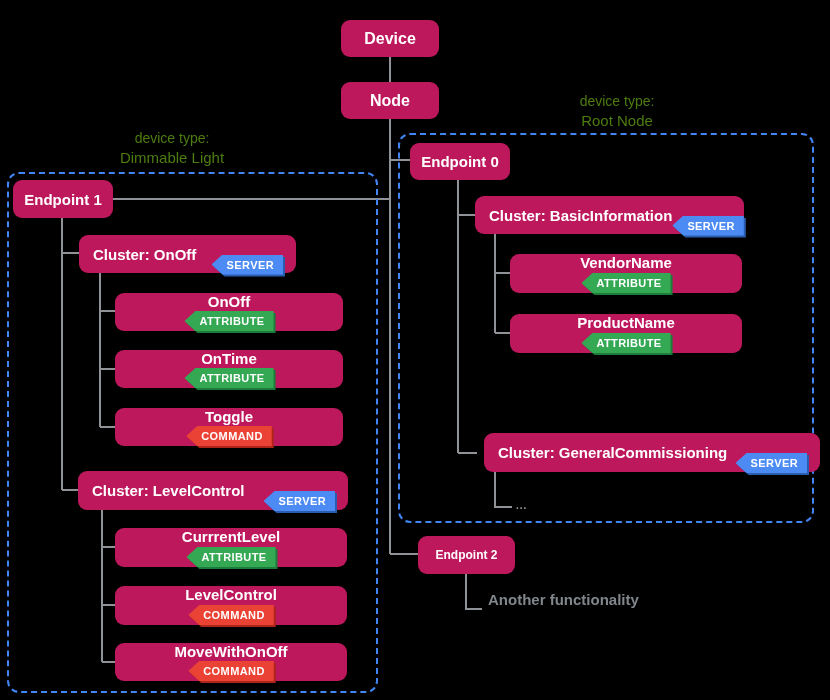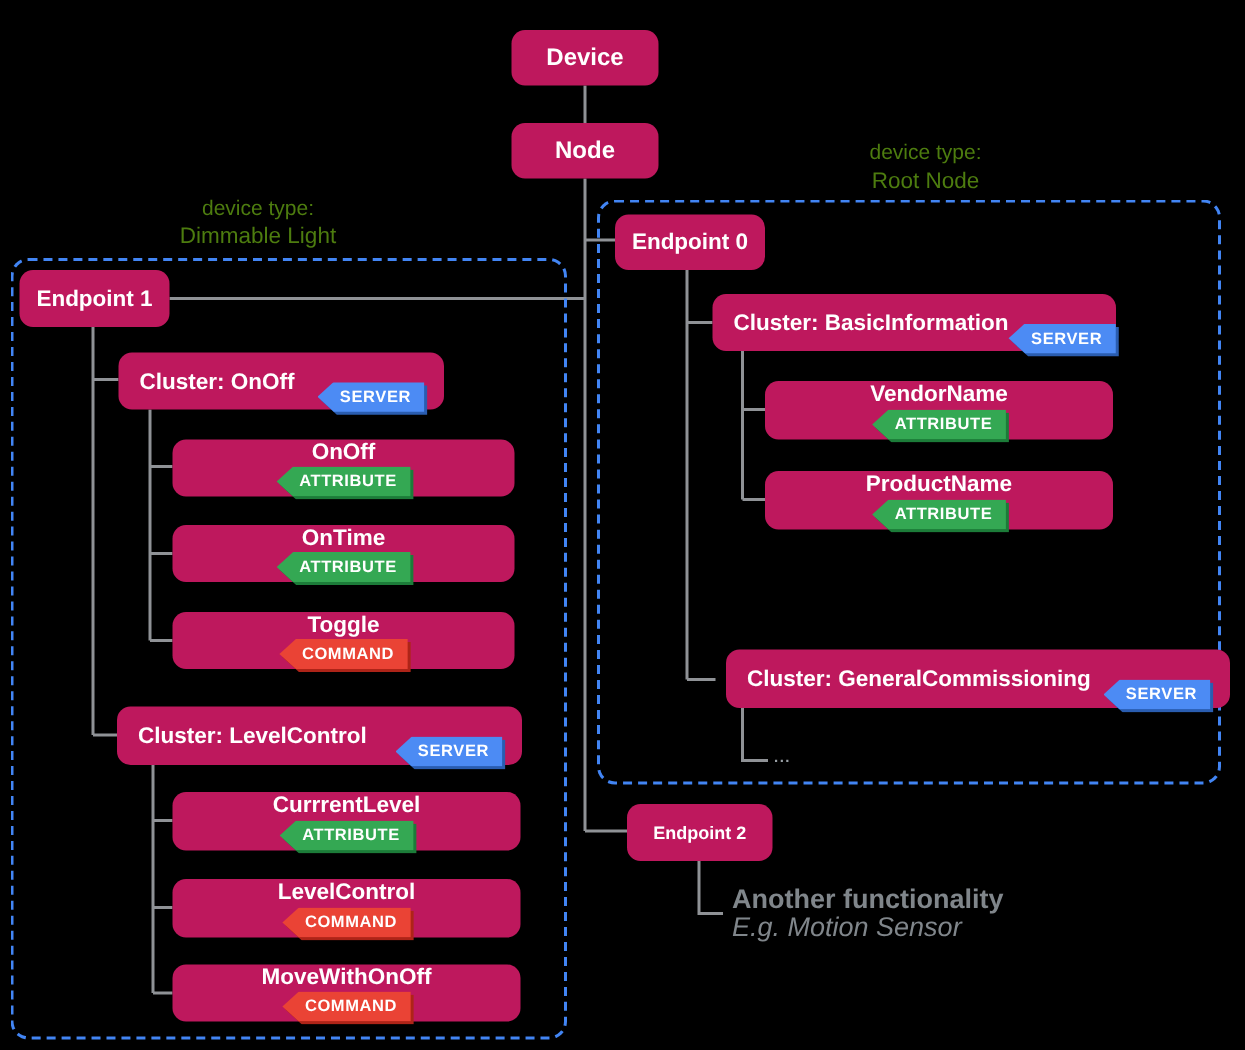--- a/index.html
+++ b/index.html
@@ -25,21 +25,21 @@
     display:inline-block;color:#fff;font-weight:700;font-size:11px;letter-spacing:.4px;
     padding:4px 9px 4px 15px;line-height:12px;
     clip-path:polygon(0 50%,11px 0,100% 0,100% 100%,11px 100%);
   }
   .badge.server{background:#4c8bf4;}
   .badge.attribute{background:#34a853;}
   .badge.command{background:#ea4335;}
   .group{position:absolute;border:2px dashed #4285f4;border-radius:12px;box-sizing:border-box;}
   .group-label{position:absolute;text-align:center;color:#4d7c0f;font-size:14px;line-height:19px;}
   .group-label .bold{font-weight:400;font-size:15px;}
-  .note{position:absolute;color:#80868b;font-size:18px;line-height:19px;font-weight:600;}
+  .note{position:absolute;color:#80868b;font-size:15px;line-height:19px;font-weight:600;}
   .note .em{font-style:italic;font-weight:500;}
   .dots{position:absolute;color:#9aa0a6;font-size:10px;font-weight:700;letter-spacing:1px;}
 </style>
 </head>
 <body>
 
 <div class="canvas">
 
   <svg class="wires" width="830" height="700">
     <g stroke="#8f9296" stroke-width="2" fill="none">
@@ -176,16 +176,15 @@
       </span>
   </div>
 
   <div class="dots" style="left:516px;top:500px">...</div>
 
   <div class="node simple" style="left:418px;top:536px;width:97px;height:38px;font-size:12px">
     <span>Endpoint 2</span>
   </div>
   <div class="note" style="left:488px;top:590px">
     <div>Another functionality</div>
-    <div class="em">E.g. Motion Sensor</div>
   </div>
 
 </div>
 
 </body></html>

